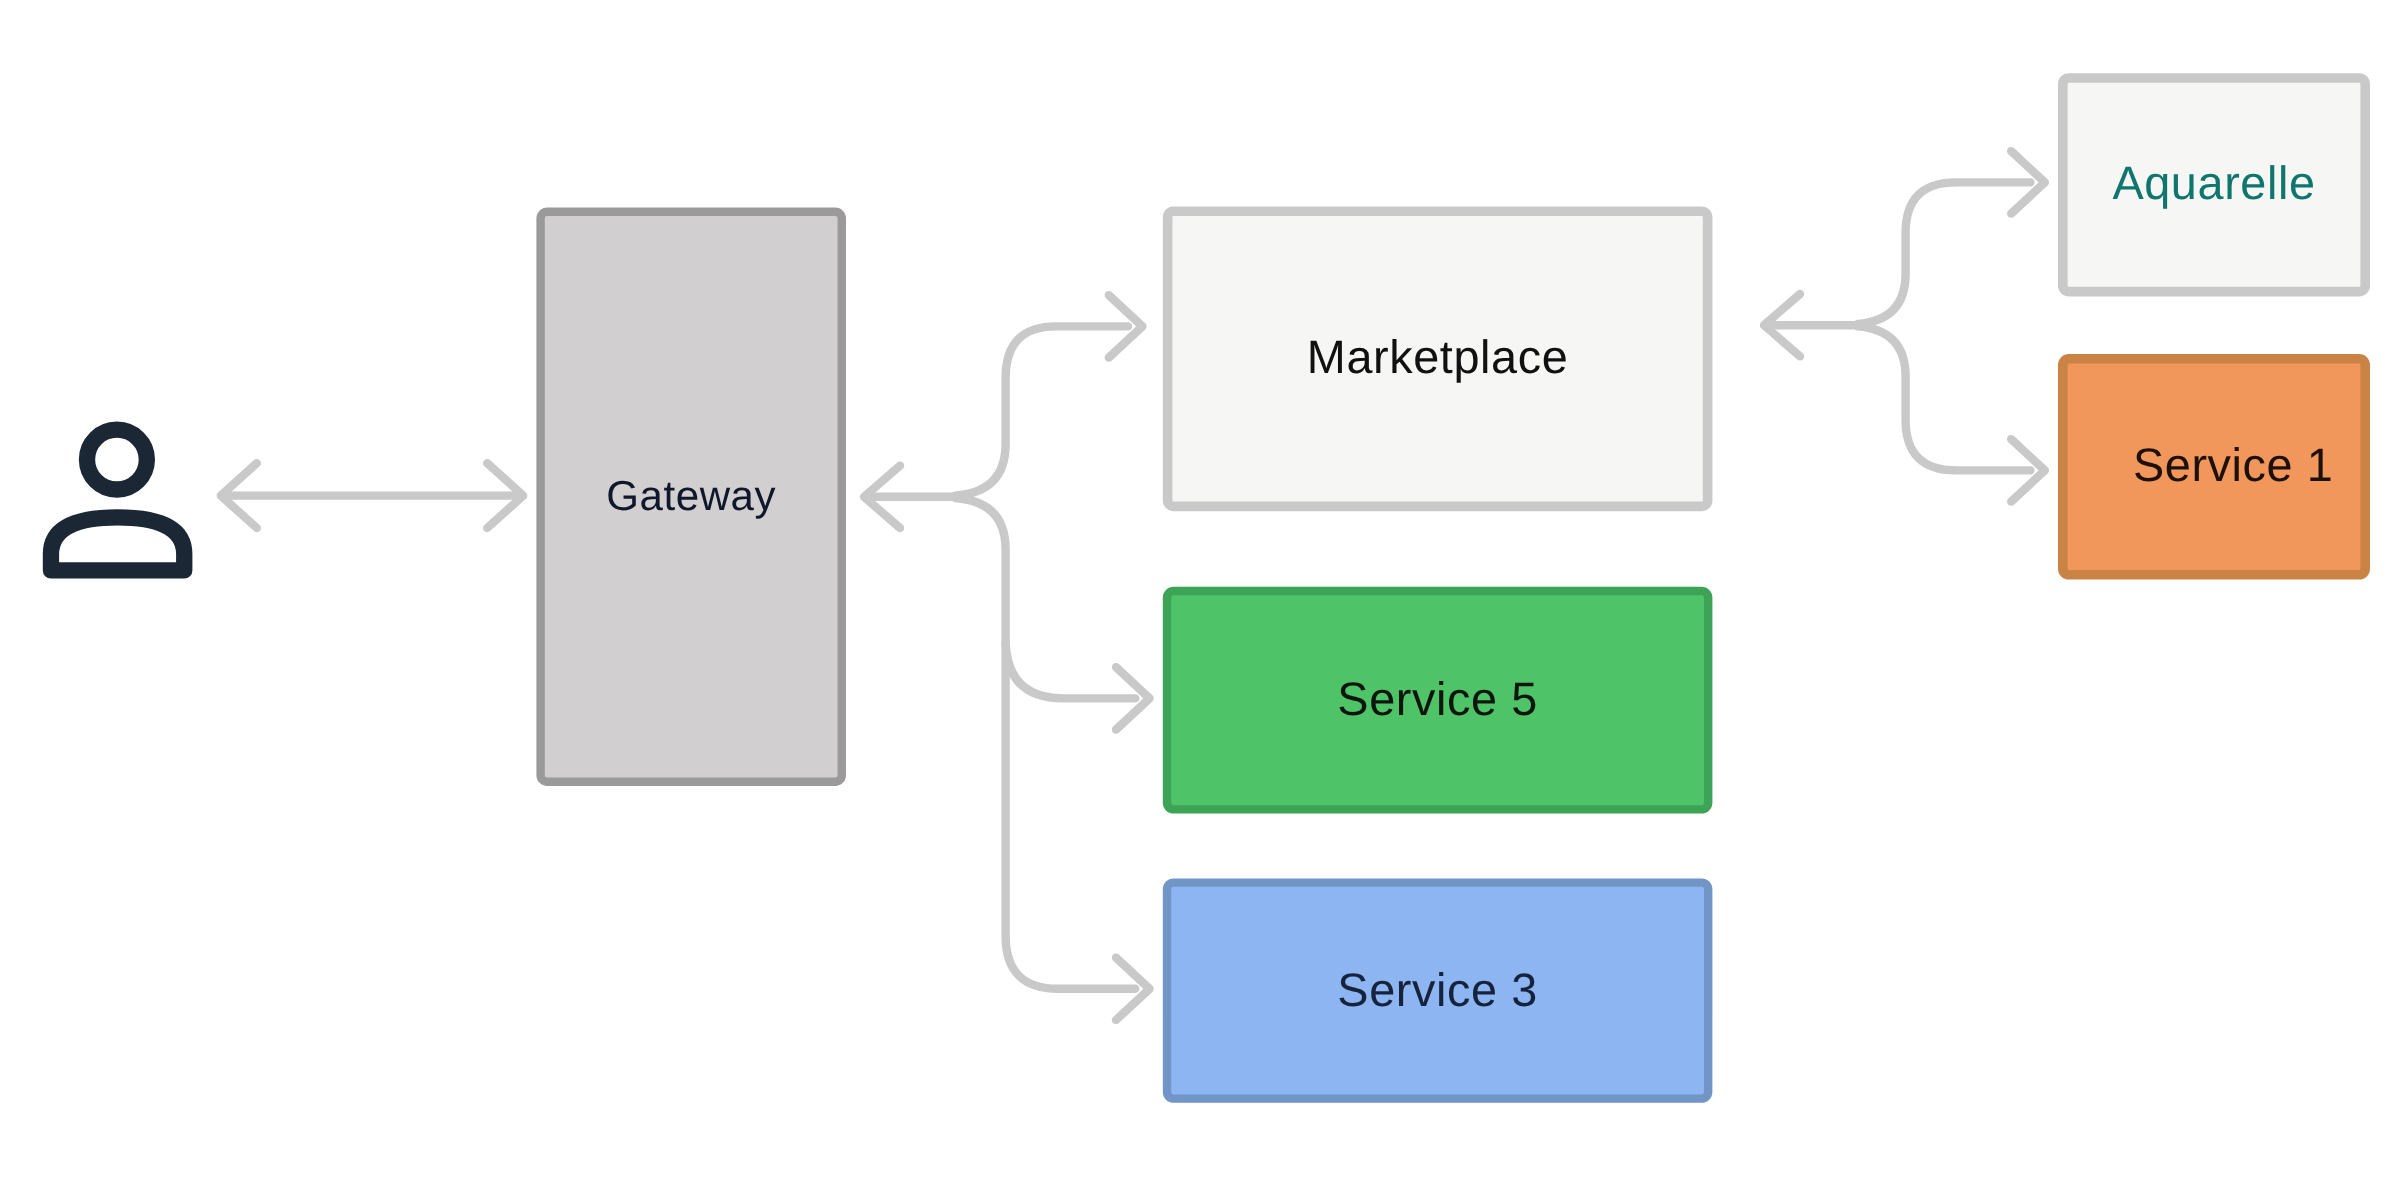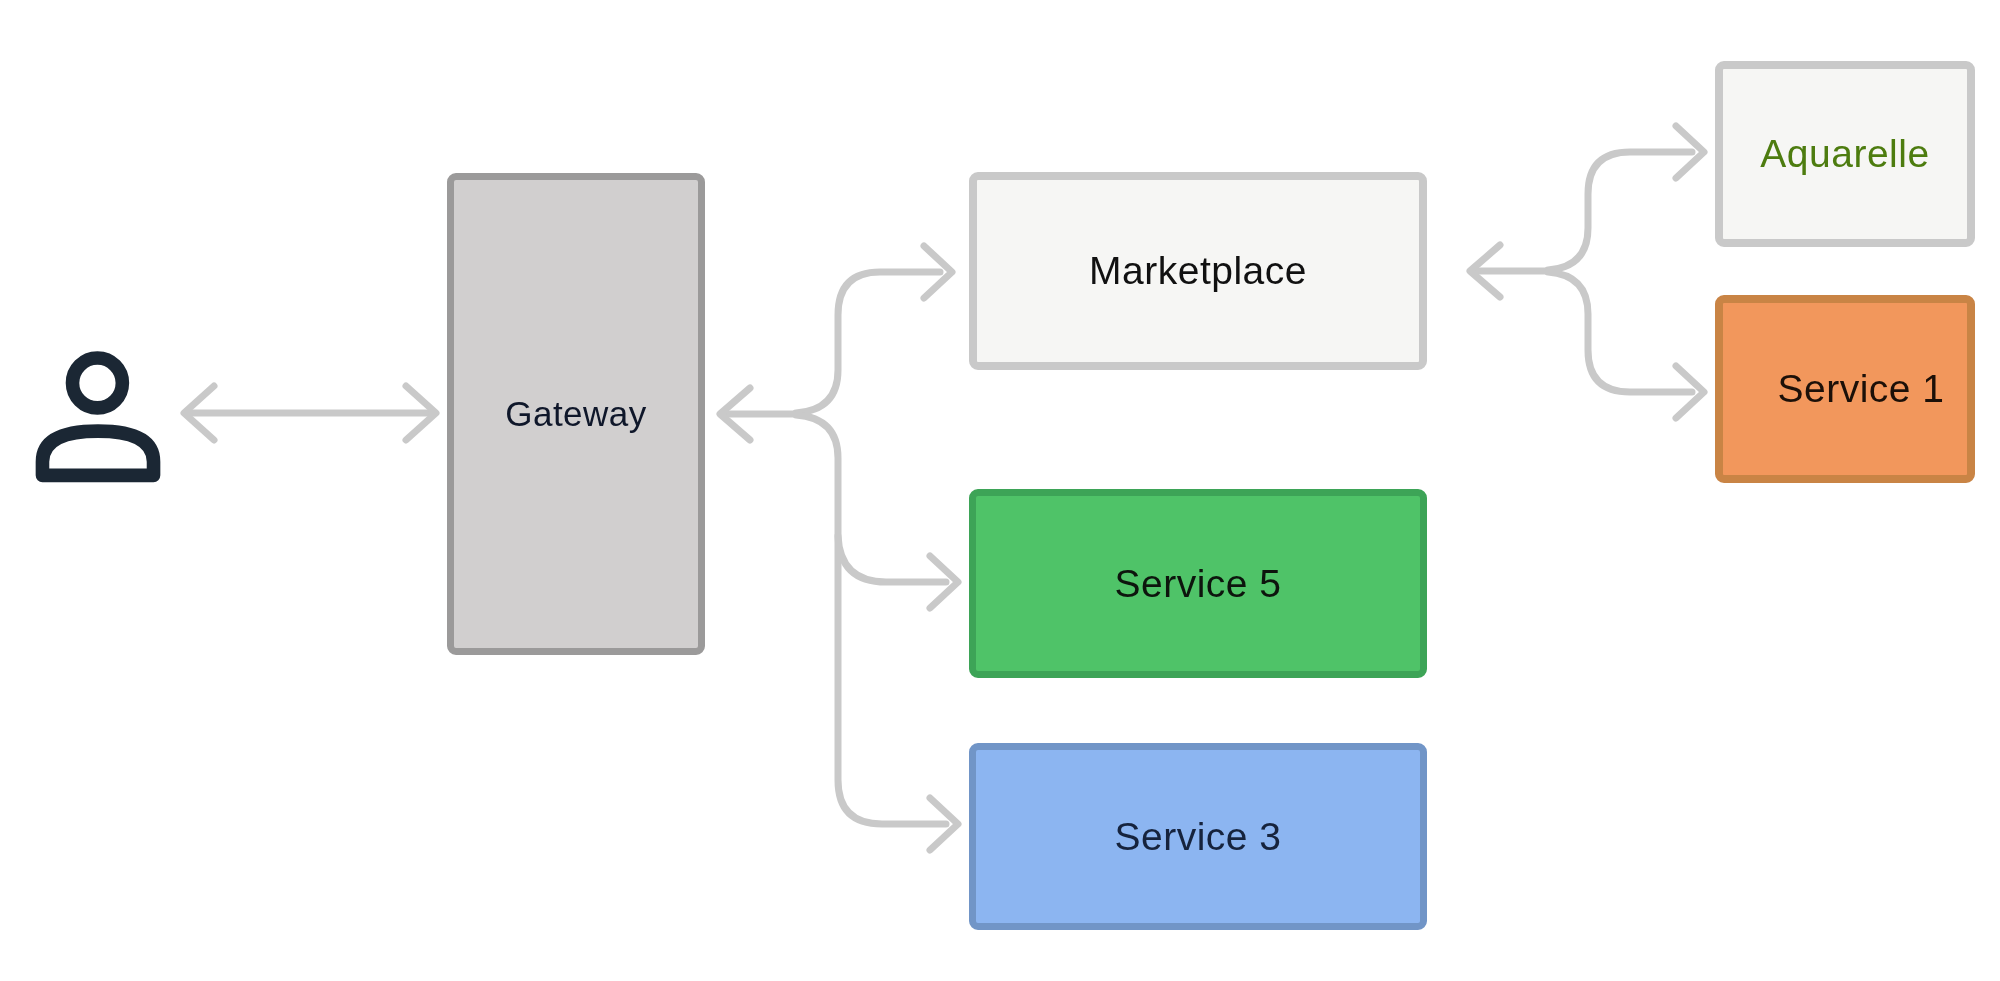--- a/index.html
+++ b/index.html
@@ -37,34 +37,34 @@
     border-radius: 9px;
     font-size: 39px;
     letter-spacing: 0.5px;
   }
   .node-gateway {
     left: 447px; top: 173px; width: 258px; height: 482px;
     background: #d1cfcf; border: 7px solid #9b9a9a;
     color: #0f172a; font-size: 35px;
   }
   .node-marketplace {
-    left: 969px; top: 172px; width: 458px; height: 198px;
+    left: 969px; top: 172px; width: 458px; height: 254px;
     background: #f6f6f4; border: 8px solid #c9c9c9; color: #111111;
   }
   .node-service2 {
     left: 969px; top: 489px; width: 458px; height: 189px;
     background: #4fc368; border: 7px solid #3da457; color: #0d150d;
   }
   .node-service3 {
     left: 969px; top: 732px; width: 458px; height: 187px;
-    background: #8cb5f1; border: 7px solid #7195c7; color: #16233d; margin-top: 11px;
+    background: #8cb5f1; border: 7px solid #7195c7; color: #16233d;
   }
   .node-aquarelle {
     left: 1715px; top: 61px; width: 260px; height: 186px;
-    background: #f6f6f4; border: 8px solid #c9c9c9; color: #4d7c0f;
+    background: #f6f6f4; border: 8px solid #c9c9c9; color: #0f766e;
   }
   .node-service1 {
     left: 1715px; top: 295px; width: 260px; height: 188px;
     background: #f2975c; border: 8px solid #c98445; color: #1c1008; padding-left: 32px;
   }
 </style>
 </head>
 <body>
 
 <div class="canvas">

